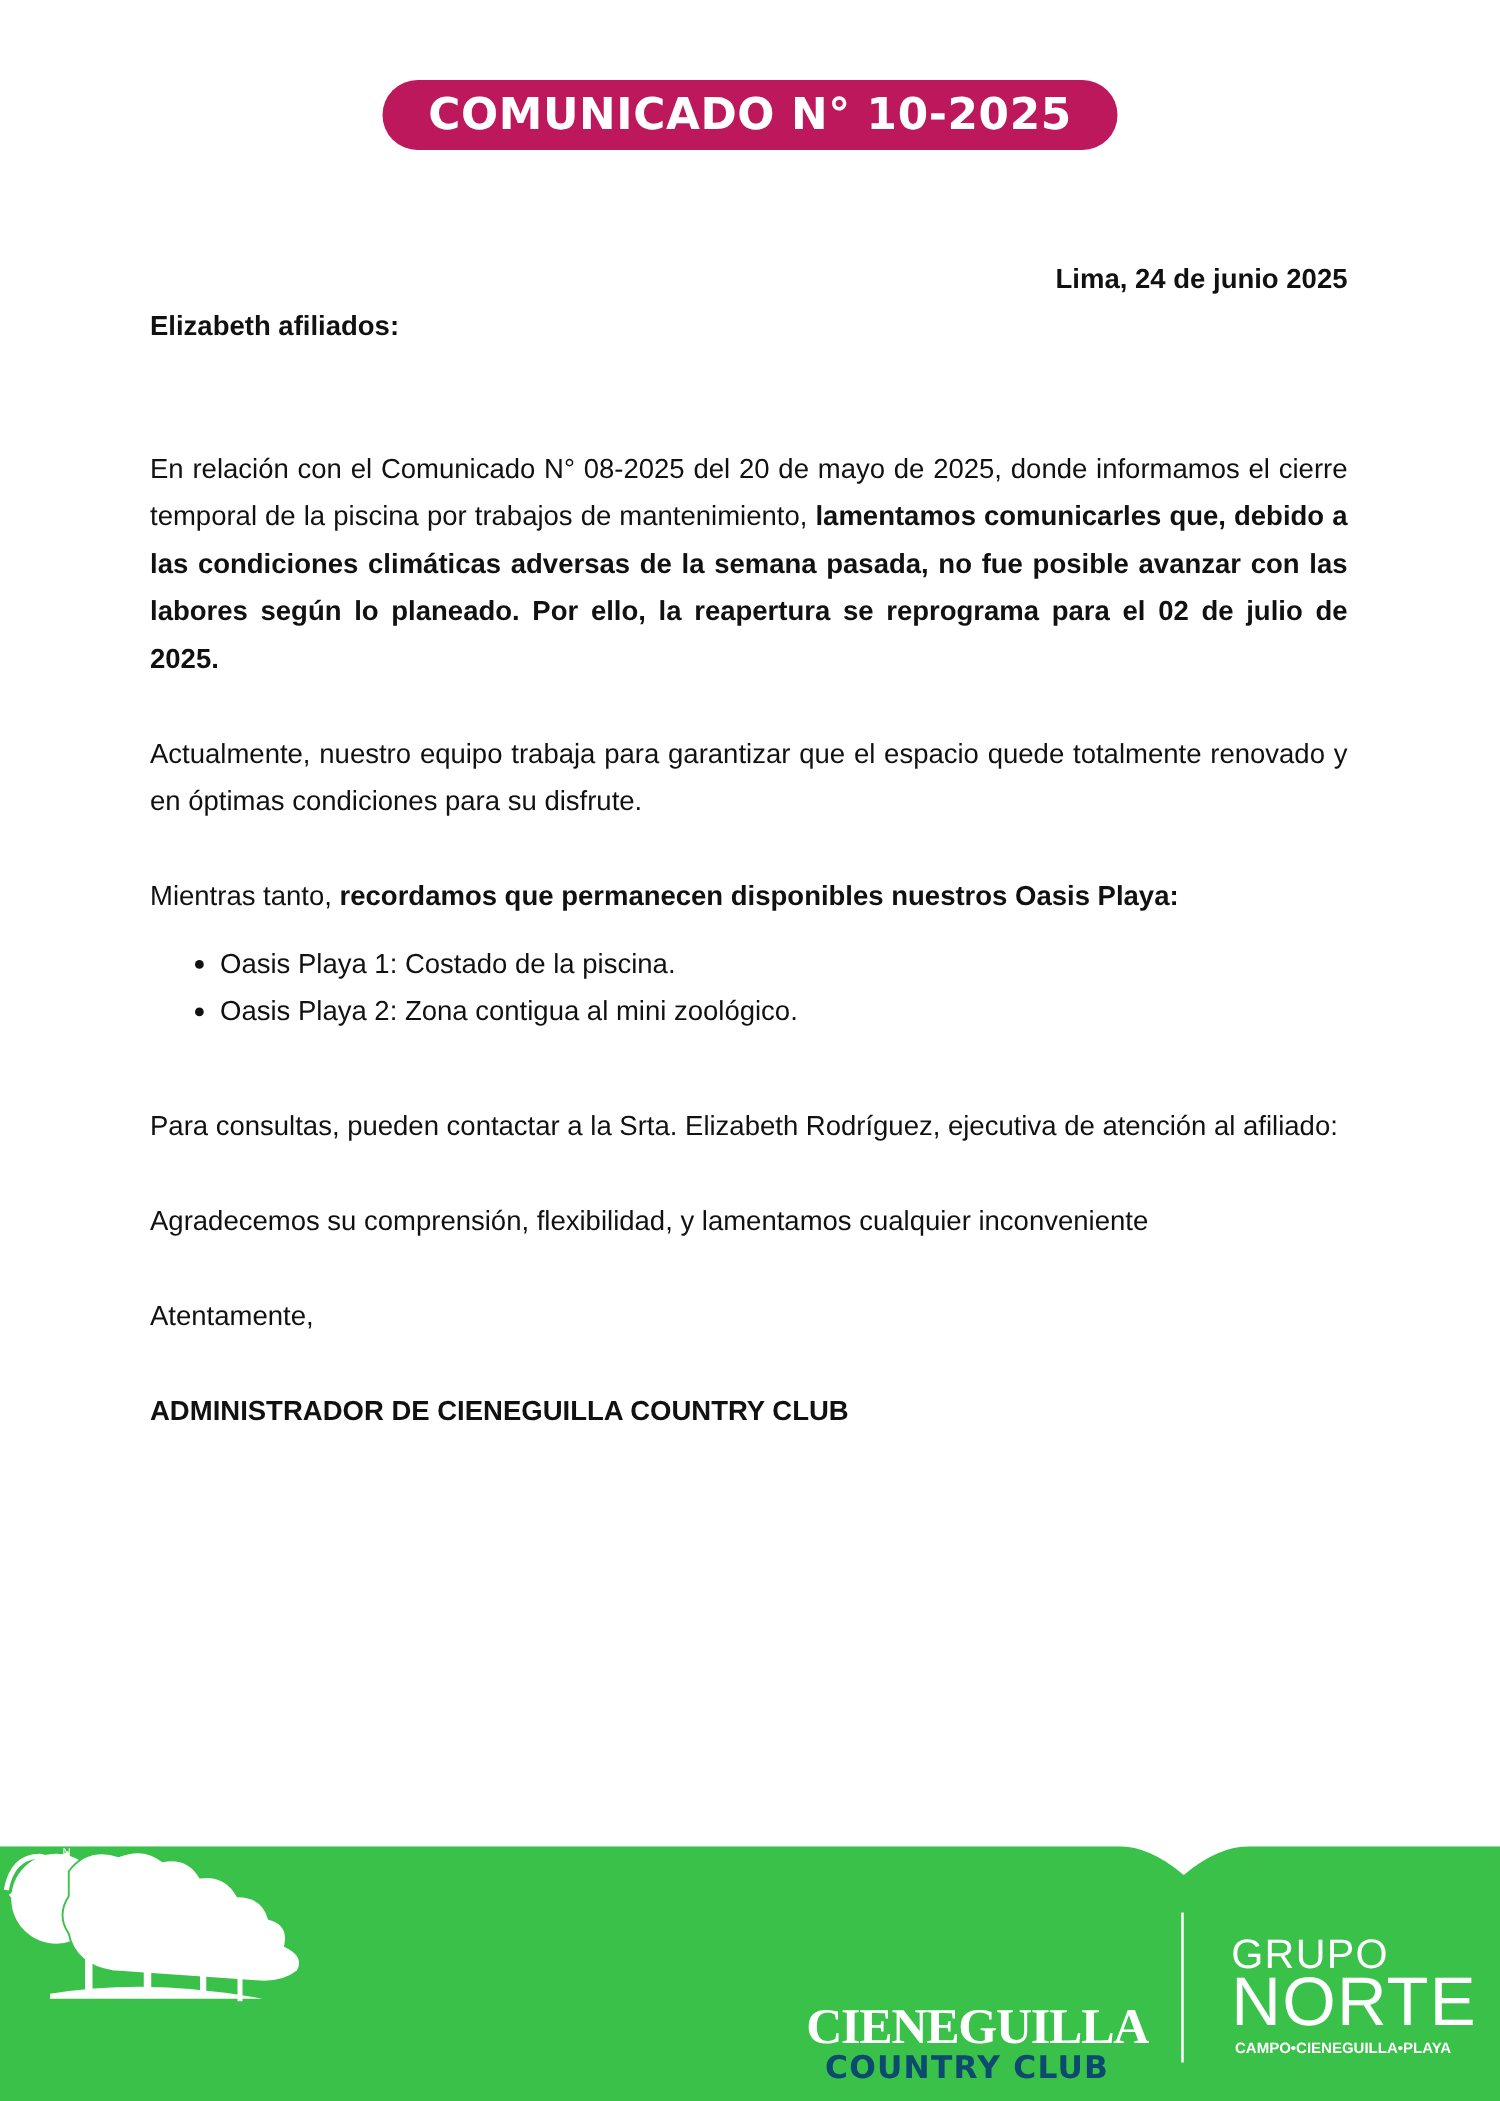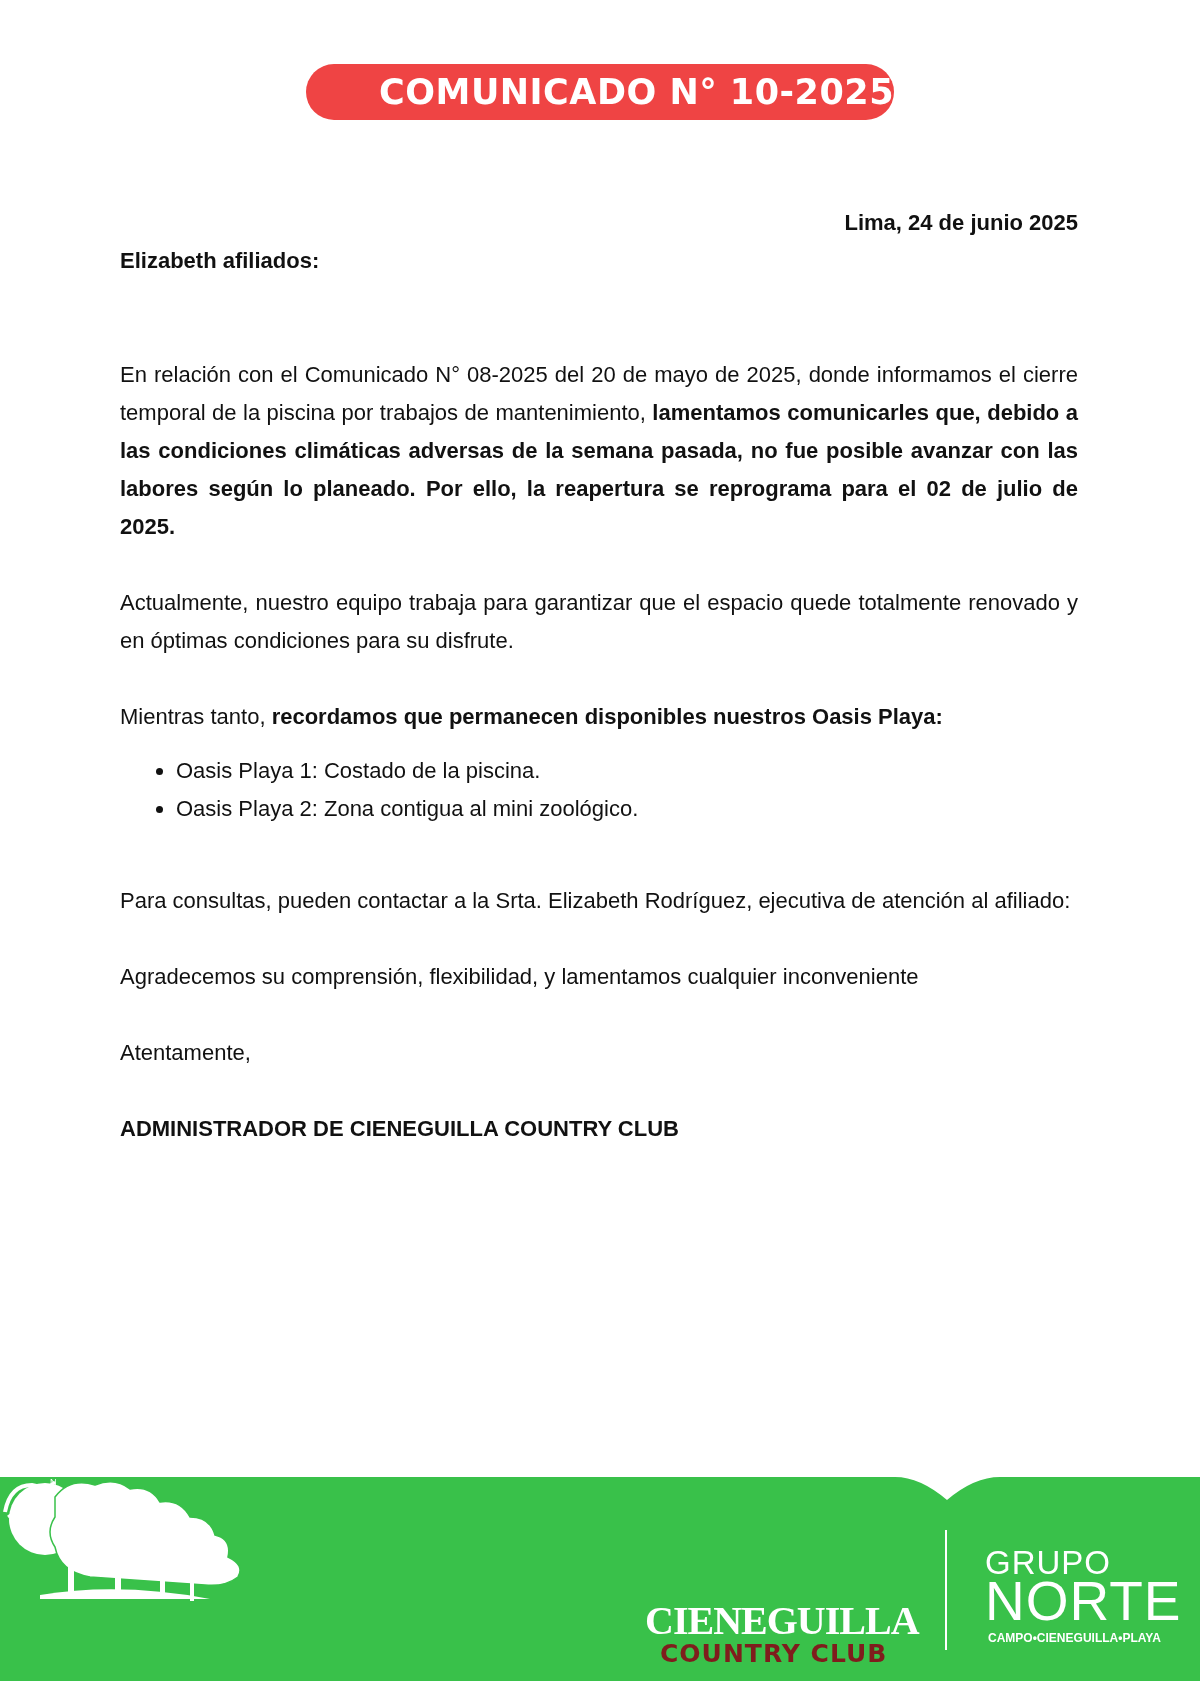--- a/index.html
+++ b/index.html
@@ -3,22 +3,22 @@
 <meta charset="utf-8">
 <style>
   html, body { margin:0; padding:0; }
   body {
     width:1200px; height:1681px; position:relative; overflow:hidden;
     background:#ffffff; color:#111111;
     font-family:"Liberation Sans", "DejaVu Sans", sans-serif;
   }
   .title-pill {
     position:absolute; left:306px; top:64px; width:588px; height:56px;
-    background:#ef4444; border-radius:28px;
-    display:flex; align-items:center; justify-content:flex-end;
+    background:#be185d; border-radius:28px;
+    display:flex; align-items:center; justify-content:center;
   }
   .title-pill span {
     color:#ffffff; font-weight:bold; font-size:35px; letter-spacing:0.5px;
     font-family:"DejaVu Sans", sans-serif;
   }
   .content {
     position:absolute; left:120px; top:204px; width:958px;
     font-size:22px; line-height:38px; text-align:justify;
   }
   .date { text-align:right; font-weight:bold; }
@@ -30,21 +30,21 @@
   .footer {
     position:absolute; left:0; top:1477px; width:1200px; height:204px;
   }
   .footer svg { position:absolute; left:0; top:0; }
   .logo-cc { position:absolute; left:640px; top:20px; width:270px; height:190px; }
   .cc-name {
     position:absolute; left:645px; top:120px; color:#fff; font-weight:900;
     font-family:Liberation Serif, serif; font-size:40px; letter-spacing:-1px;
   }
   .cc-sub {
-    position:absolute; left:660px; top:162px; color:#7f1d1d; font-weight:900;
+    position:absolute; left:660px; top:162px; color:#0c4a6e; font-weight:900;
     font-family:"DejaVu Sans", sans-serif; font-size:25px; letter-spacing:1px;
   }
   .divider { position:absolute; left:945px; top:53px; width:2px; height:120px; background:#ffffff; }
   .gn-grupo {
     position:absolute; left:985px; top:67px; color:#fff; font-size:33px;
     font-family:"Liberation Sans", sans-serif; letter-spacing:1px;
   }
   .gn-norte {
     position:absolute; left:985px; top:94px; color:#fff; font-size:55px;
     font-family:"Liberation Sans", sans-serif; letter-spacing:1px; line-height:60px;text-align:center;

